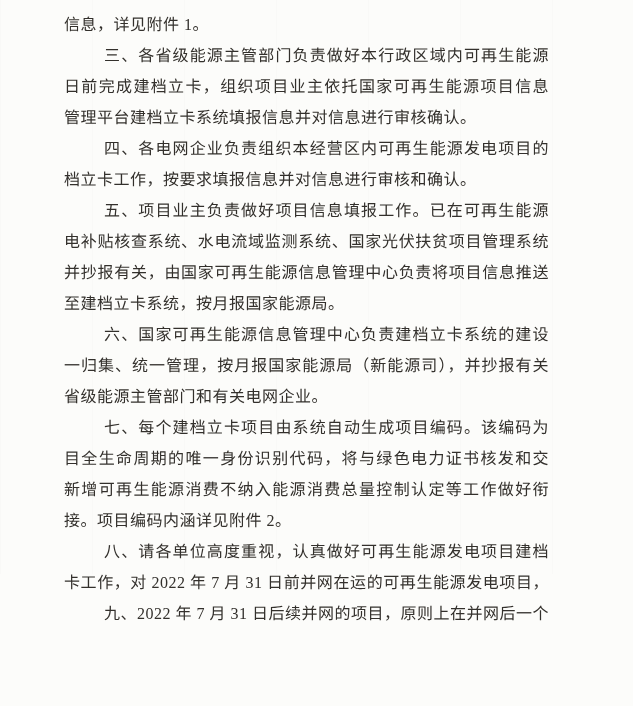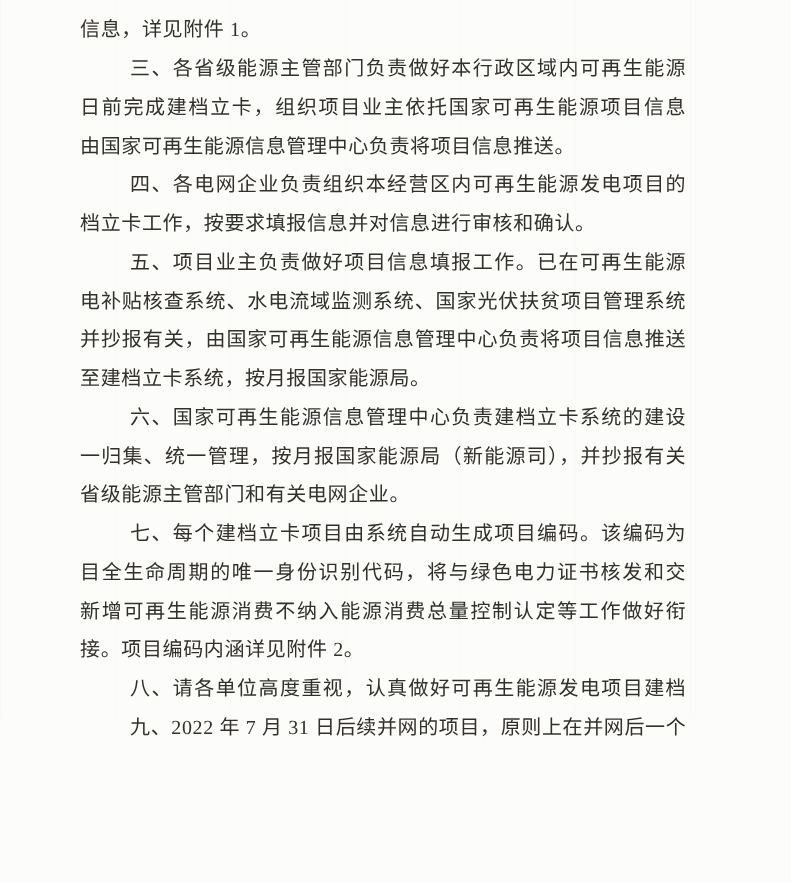--- a/index.html
+++ b/index.html
@@ -52,30 +52,31 @@
   }
 </style>
 </head>
 <body>
 
 <div class="page">
   <div class="text-block">
     <div class="line last">信息，详见附件 1。</div>
     <div class="line indent">三、各省级能源主管部门负责做好本行政区域内可再生能源发</div>
     <div class="line">日前完成建档立卡，组织项目业主依托国家可再生能源项目信息</div>
-    <div class="line last">由国家可再生能源信息管理中心负责将项目信息推送。</div>
+    <div class="line last">管理平台建档立卡系统填报信息并对信息进行审核确认。</div>
     <div class="line indent">四、各电网企业负责组织本经营区内可再生能源发电项目的建</div>
     <div class="line last">档立卡工作，按要求填报信息并对信息进行审核和确认。</div>
     <div class="line indent">五、项目业主负责做好项目信息填报工作。已在可再生能源发</div>
     <div class="line">电补贴核查系统、水电流域监测系统、国家光伏扶贫项目管理系统</div>
     <div class="line">并抄报有关，由国家可再生能源信息管理中心负责将项目信息推送</div>
     <div class="line last">至建档立卡系统，按月报国家能源局。</div>
     <div class="line indent">六、国家可再生能源信息管理中心负责建档立卡系统的建设运</div>
     <div class="line">一归集、统一管理，按月报国家能源局（新能源司），并抄报有关</div>
     <div class="line last">省级能源主管部门和有关电网企业。</div>
     <div class="line indent">七、每个建档立卡项目由系统自动生成项目编码。该编码为项</div>
     <div class="line">目全生命周期的唯一身份识别代码，将与绿色电力证书核发和交易、</div>
     <div class="line">新增可再生能源消费不纳入能源消费总量控制认定等工作做好衔</div>
     <div class="line last">接。项目编码内涵详见附件 2。</div>
     <div class="line indent">八、请各单位高度重视，认真做好可再生能源发电项目建档立</div>
+    <div class="line">卡工作，对 2022 年 7 月 31 日前并网在运的可再生能源发电项目，</div>
     <div class="line indent">九、2022 年 7 月 31 日后续并网的项目，原则上在并网后一个月</div>
   </div>
 </div>
 
 </body></html>

